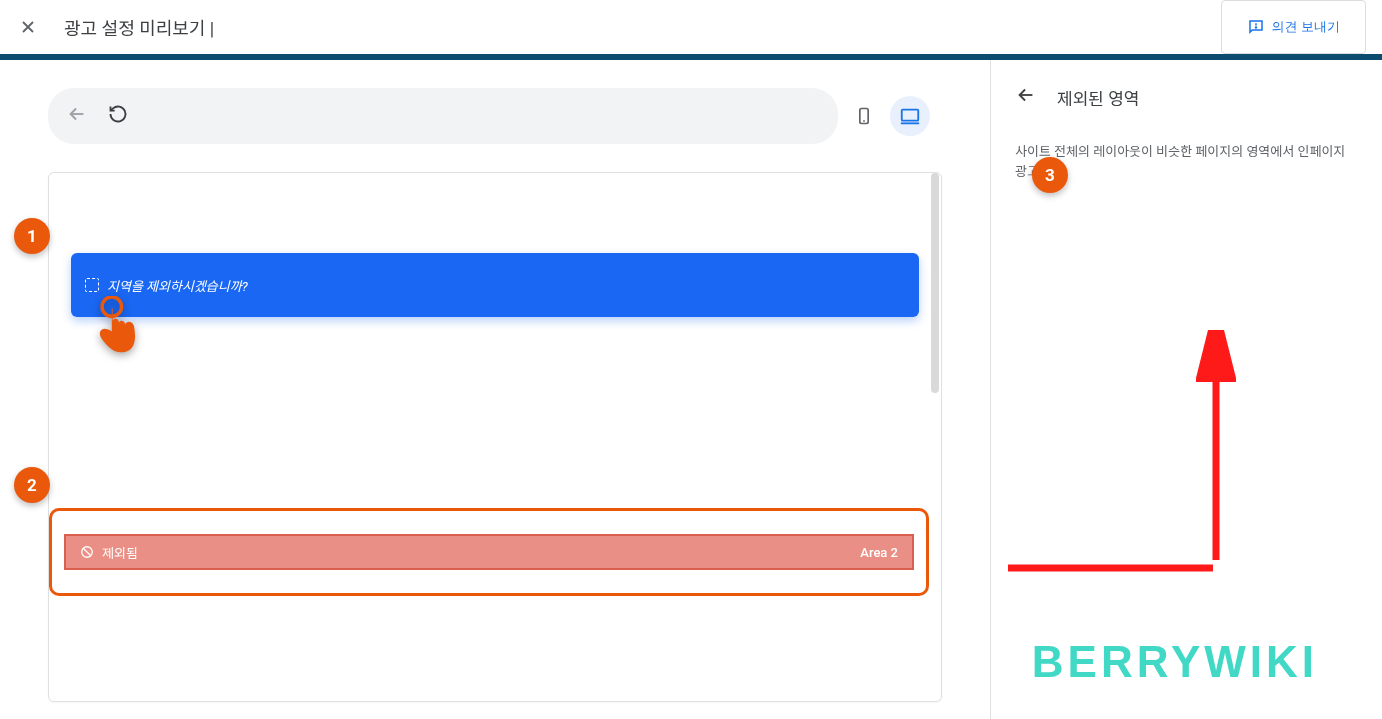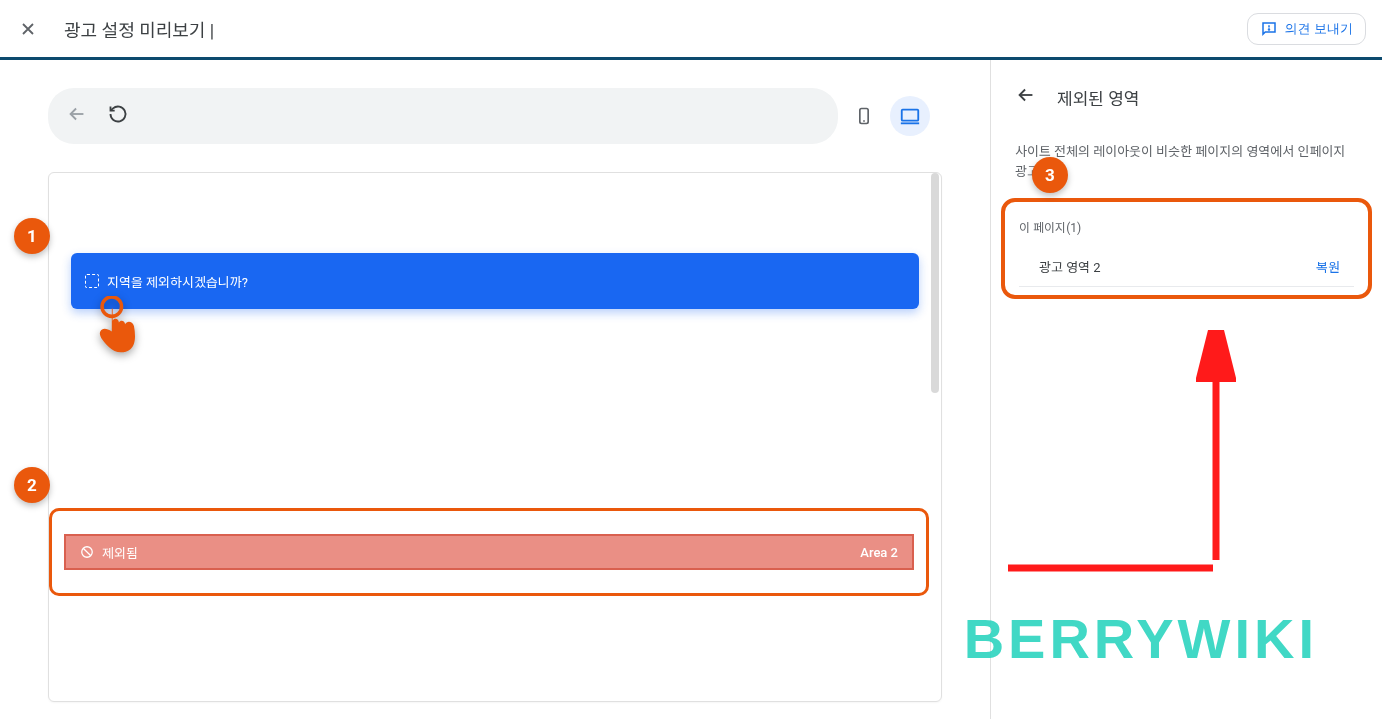--- a/index.html
+++ b/index.html
@@ -6,23 +6,22 @@
   body {
     font-family: 'Roboto', 'Noto Sans KR', Arial, sans-serif;
     background: #fff;
     width: 1382px;
     height: 719px;
     overflow: hidden;
     position: relative;
   }
   .header {
     height: 60px;
-    border-bottom: 3px solid #0c4a6e;
-    display: flex;
-    align-items: center;
+    border-bottom: 6px solid #0c4a6e;
+    display: flex;
     justify-content: space-between;
     padding: 0 16px;
   }
   .header-left {
     display: flex;
     align-items: center;
     gap: 24px;
   }
   .close-btn {
     width: 24px; height: 24px;
@@ -34,22 +33,22 @@
     font-size: 18px;
     color: #3c4043;
     font-weight: 400;
   }
   .feedback-btn {
     display: flex;
     align-items: center;
     gap: 6px;
     color: #1a73e8;
     border: 1px solid #dadce0;
-    border-radius: 11px;
-    padding: 6px 12px;
+    border-radius: 4px;
+    padding: 6px 25px;
     font-size: 13px;
     cursor: pointer;
     background: #fff;
   }
   .feedback-btn svg { width: 18px; height: 18px; }
 
   .body-wrap {
     display: flex;
     height: calc(100% - 60px);
   }
@@ -101,30 +100,31 @@
     position: relative;
     background: #fff;
     box-shadow: 0 1px 2px rgba(0,0,0,0.04);
   }
 
   .blue-bar {
     position: absolute;
     left: 22px;
     top: 80px;
     right: 22px;
-    height: 56px;
+    height: 64px;
     background: #1967f2;
     border-radius: 6px;
     display: flex;
     align-items: center;
     padding: 0 14px;
     color: #fff;
     font-size: 13px;
     gap: 8px;
     box-shadow: 0 4px 10px rgba(25,103,242,0.3);
+    font-style: italic;
   }
   .blue-bar .dotted-icon {
     width: 14px; height: 14px;
     border: 1.5px dashed #fff;
     border-radius: 2px;
   }
 
   .excluded-box {
     position: absolute;
     left: 0px;
@@ -226,22 +226,22 @@
   .arrow-right {
     position: absolute;
     left: 1008px;
     top: 553px;
     z-index: 5;
   }
 
   .watermark {
     position: absolute;
     right: 64px;
-    bottom: 48px;
-    font-size: 56px;
+    bottom: 32px;
+    font-size: 44px;
     font-weight: 800;
     letter-spacing: 4px;
     color: #2dd4bf;
     opacity: 0.9;
     font-family: Arial, sans-serif;
     z-index: 2;
   }
   .scroll-indicator {
     position: absolute;
     right: 2px;
@@ -331,27 +331,20 @@
     <div class="sidebar-header">
       <span class="back-btn">
         <svg width="22" height="22" viewBox="0 0 24 24" fill="none" stroke="currentColor" stroke-width="2">
             <path d="M19 12H5"></path>
             <path d="M11 18 5 12l6-6"></path>
           </svg>
       </span>
       <span class="sidebar-title">제외된 영역</span>
     </div>
     <div class="sidebar-desc">사이트 전체의 레이아웃이 비슷한 페이지의 영역에서 인페이지 광고 제외</div>
-    <div class="sidebar-card">
-      <div class="card-title">이 페이지(1)</div>
-      <div class="card-row">
-        <span class="area-name">광고 영역 2</span>
-        <span class="restore">복원</span>
-      </div>
-    </div>
   </div>
 </div>
 
 <div class="callout callout-1">1</div>
 <div class="callout callout-2">2</div>
 <div class="callout callout-3">3</div>
 
 <svg class="hand-cursor" viewBox="0 0 60 70">
   <circle cx="23" cy="12" r="11" fill="none" stroke="#ea580c" stroke-width="4"></circle>
   <path d="M23 14 C23 14 23 34 23 40 C17 36 12 36 10 40 C8 44 12 50 20 58 C26 64 36 66 44 60 C50 55 50 44 48 34 C46 28 40 28 38 32 C38 28 33 26 31 30 C31 26 26 24 24 28 L24 14 Z" fill="#ea580c"></path>

